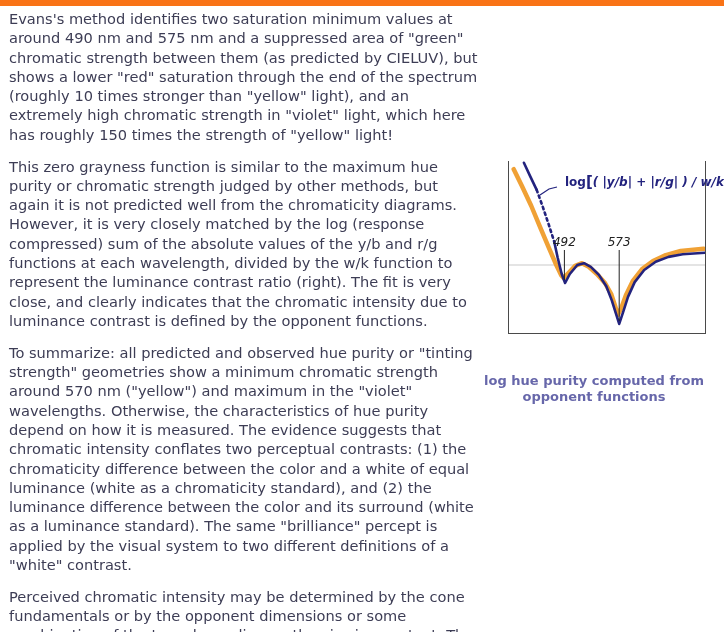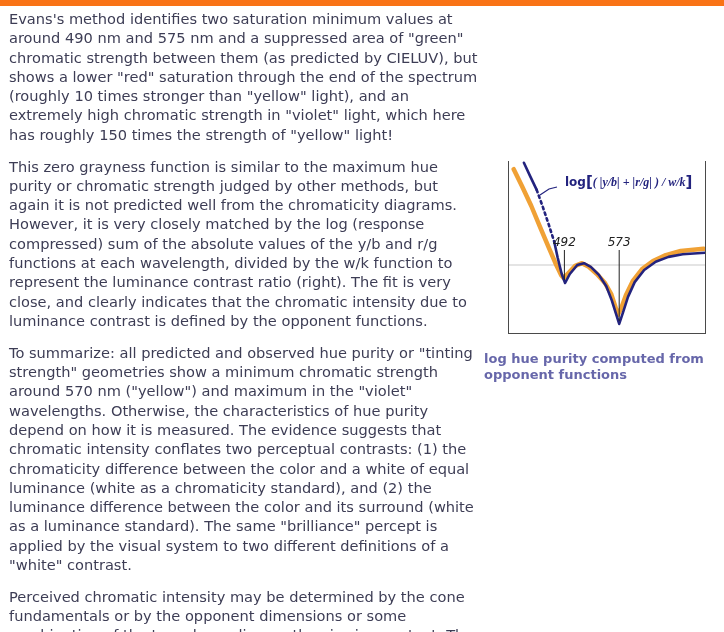--- a/index.html
+++ b/index.html
@@ -28,26 +28,26 @@
     border-right:1px solid #4a4a4a;
     border-bottom:1px solid #4a4a4a;
     background:#ffffff;
   }
   .figure-plot svg{display:block;}
   .formula{
     position:absolute;left:56px;top:12px;
     font-size:12px;font-weight:bold;
     color:#23237e;white-space:nowrap;
   }
-  .formula .expr{font-style:italic;font-family:Liberation Serif, serif;}
+  .formula .expr{font-style:italic;}
   .formula .fn{font-style:normal;}
   .formula .brk{font-size:15px;font-weight:bold;vertical-align:-1px;}
   .figure-caption{
-    position:absolute;left:484px;top:345px;width:220px;
-    text-align:left;
+    position:absolute;left:484px;top:367px;width:220px;
+    text-align:center;
     font-size:13px;font-weight:bold;line-height:16px;
     color:#6767aa;
   }
 </style>
 </head>
 <body>
 
 <div class="page">
 
   <div class="article">

